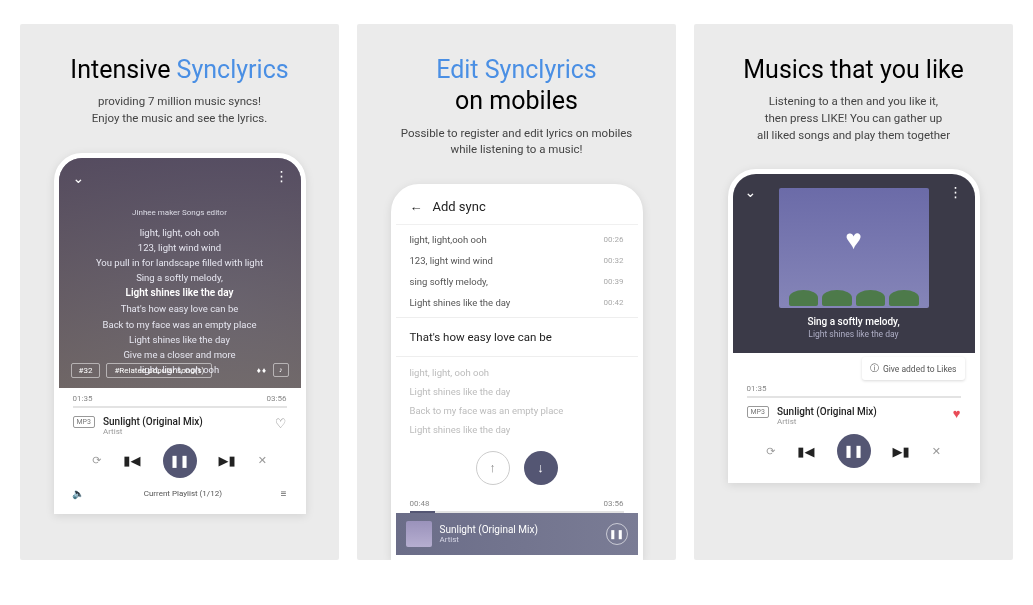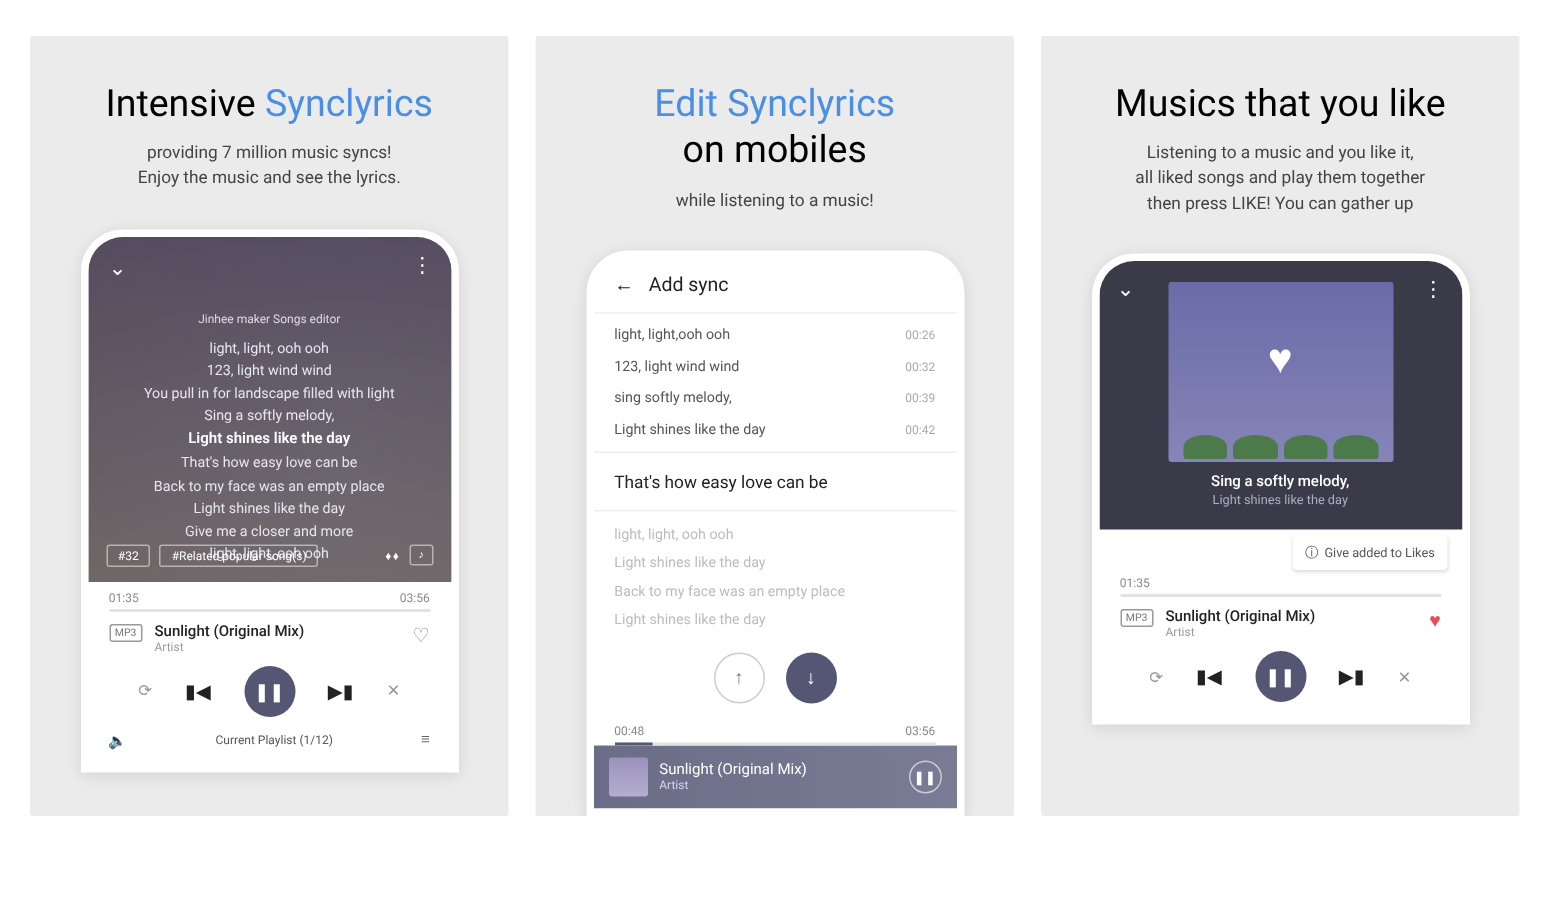--- a/index.html
+++ b/index.html
@@ -135,20 +135,21 @@
     </div>
   </div>
 </div>
 
 <div class="panel">
   <div class="hero-title">
     <div class="accent">Edit Synclyrics</div>
     <div>on mobiles</div>
   </div>
   <div class="hero-sub">
+    <div>Possible to register and edit lyrics on mobiles</div>
     <div>while listening to a music!</div>
   </div>
   <div class="phone">
     <div class="p-inner">
       <div class="p2-hdr">
         <span>←</span>
         <span>Add sync</span>
       </div>
       <div class="p2-list">
         <div class="p2-row">
@@ -194,23 +195,23 @@
       </div>
     </div>
   </div>
 </div>
 
 <div class="panel">
   <div class="hero-title">
     <div>Musics that you like</div>
   </div>
   <div class="hero-sub">
-    <div>Listening to a music and you like it,</div>
+    <div>Listening to a then and you like it,</div>
+    <div>then press LIKE! You can gather up</div>
     <div>all liked songs and play them together</div>
-    <div>then press LIKE! You can gather up</div>
   </div>
   <div class="phone">
     <div class="p-inner">
       <div class="p3-top">
         <span class="p3-chev">⌄</span>
         <span class="p3-more">⋮</span>
         <div class="p3-cov">
           <span class="p3-heart">♥</span>
           <div class="p3-cac">
               <span></span>

